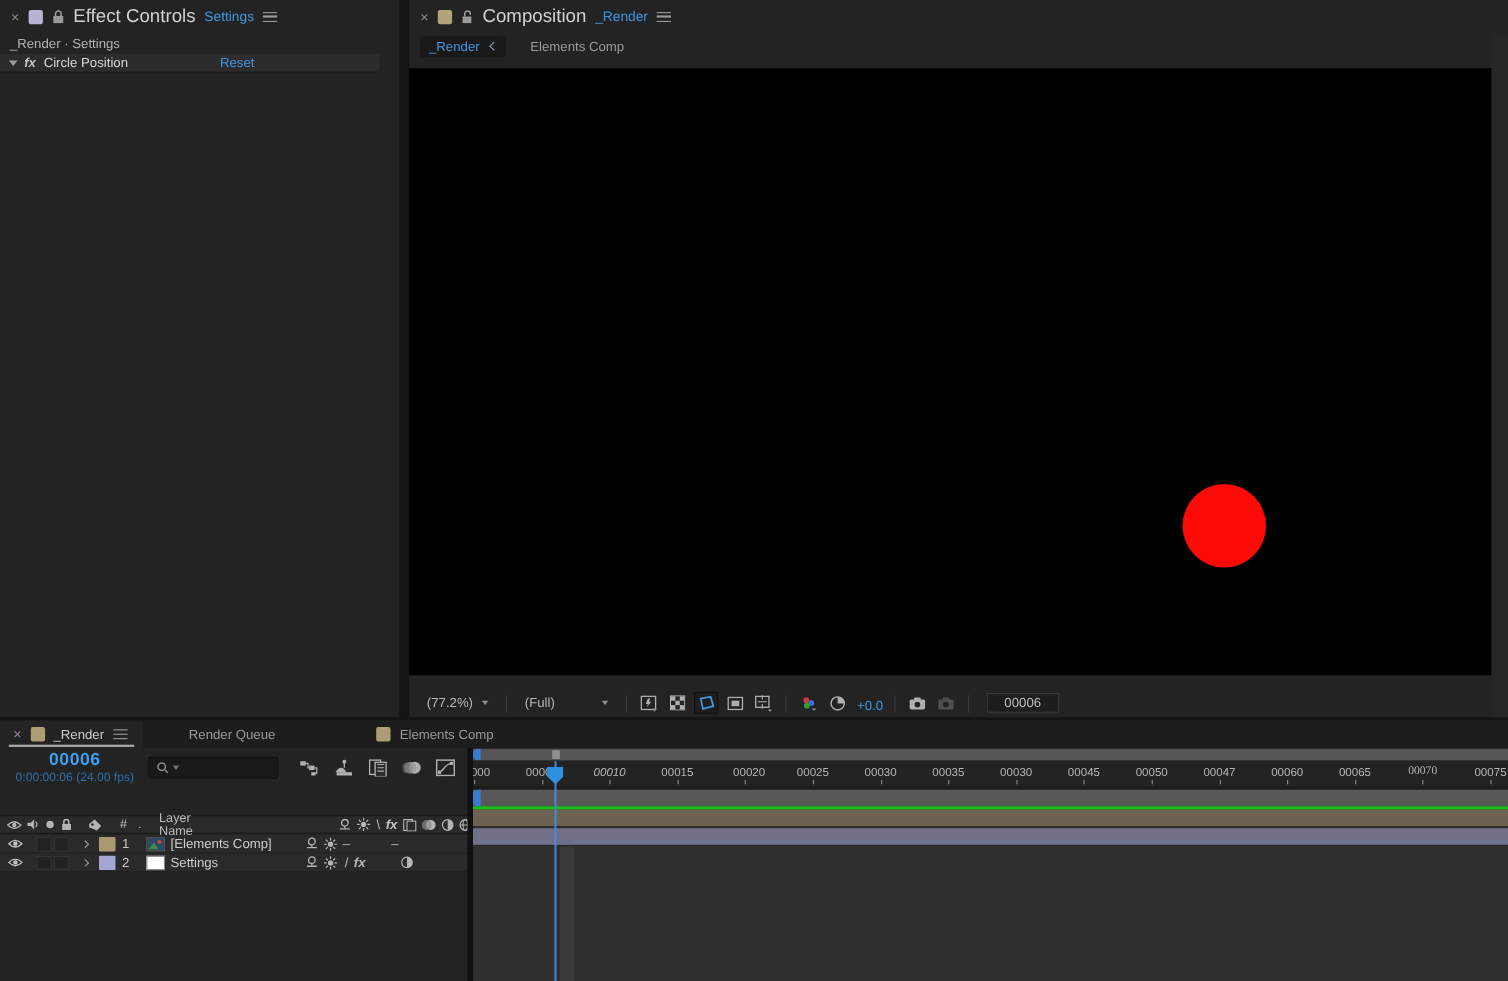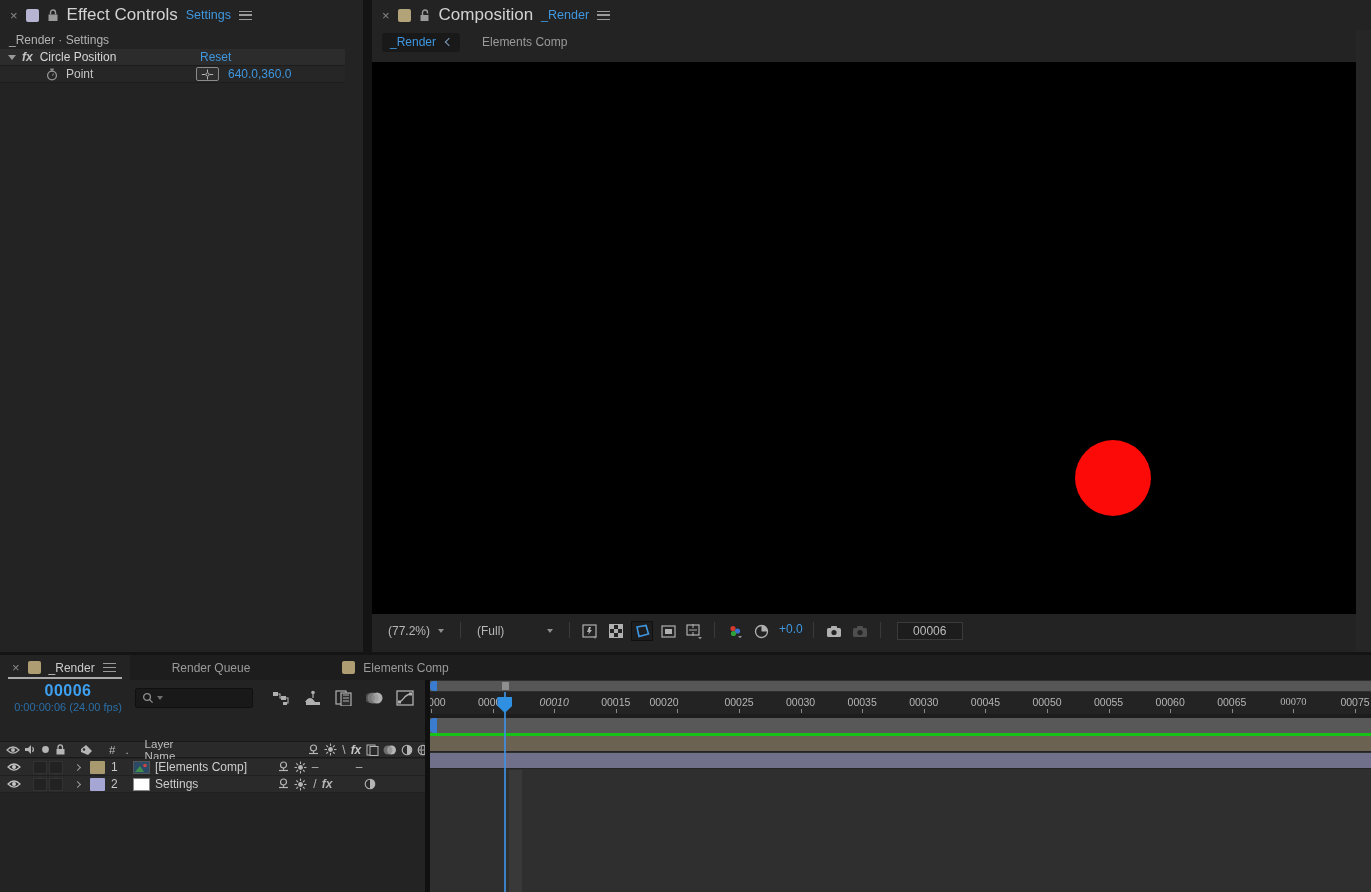--- a/index.html
+++ b/index.html
@@ -39,21 +39,21 @@
   #ec-point-value { position:absolute; left:228px; color:#3f97e0; }
 
   
   #comp-tab-row { position:absolute; left:0; top:30px; right:0; height:24px; display:flex; align-items:center; }
   #viewer-tab-active { margin-left:10px; height:19px; padding:0 8px; background:#191919; border-radius:3px; display:flex; align-items:center; gap:10px; color:#3f97e0; }
   .chev-left { width:6px; height:6px; border-left:1.5px solid #7e9fbf; border-bottom:1.5px solid #7e9fbf; transform:rotate(45deg); }
   #viewer-tab-inactive { margin-left:22px; color:#9a9a9a; }
   #viewer { position:absolute; left:0; top:62px; width:984px; height:552px; background:#000; overflow:hidden; }
   #red-circle { position:absolute; left:703px; top:378px; width:76px; height:76px; border-radius:50%; }
   #comp-right-gutter { position:absolute; right:0; top:30px; width:15px; height:622px; background:#262626; }
-  #comp-toolbar { position:absolute; left:0; top:622px; right:15px; height:26px; display:flex; align-items:flex-start; gap:6px; padding-left:10px; color:#b8b8b8; }
+  #comp-toolbar { position:absolute; left:0; top:622px; right:15px; height:26px; display:flex; align-items:flex-end; gap:6px; padding-left:10px; color:#b8b8b8; }
   .dd { display:flex; align-items:center; gap:8px; padding:2px 6px; }
   .dd-arrow { width:0; height:0; border-left:3.5px solid transparent; border-right:3.5px solid transparent; border-top:4px solid #8e8e8e; }
   .tb-sep { width:1px; height:16px; background:#3a3a3a; margin:0 4px; }
   .tb-icon { width:20px; height:18px; display:flex; align-items:center; justify-content:center; }
   .tb-icon.active { outline:1px solid #101010; background:#1d1d1d; }
   #exposure-value { color:#3f97e0; margin-left:2px; }
   #frame-display { width:66px; height:18px; border:1px solid #3a3a3a; background:#1d1d1d; color:#bcbcbc; display:flex; align-items:center; justify-content:center; margin-left:6px; }
 
   
   #tl-tabstrip { position:absolute; left:0; top:0; width:1371px; height:25px; background:#1d1d1d; display:flex; align-items:center; }
@@ -126,41 +126,20 @@
     </div>
     <div id="ec-breadcrumb" class="abs">_Render · Settings</div>
 
     <div id="ec-effect-row" class="abs">
       <span class="chev-down"></span>
       <span class="fx-glyph">fx</span>
       <span id="ec-effect-name">Circle Position</span>
       <span id="ec-reset">Reset</span>
     </div>
 
-    <div id="ec-point-row" class="abs">
-      <span style="margin-left:46px; margin-right:8px;">
-        <svg width="12" height="13" viewBox="0 0 12 13">
-            <circle cx="6" cy="7.5" r="4.4" fill="none" stroke="#9a9a9a" stroke-width="1.2"></circle>
-            <line x1="4.2" y1="1.2" x2="7.8" y2="1.2" stroke="#9a9a9a" stroke-width="1.2"></line>
-            <line x1="6" y1="1.2" x2="6" y2="3.2" stroke="#9a9a9a" stroke-width="1.2"></line>
-            <line x1="6" y1="7.5" x2="8" y2="5.6" stroke="#9a9a9a" stroke-width="1"></line>
-          </svg>
-      </span>
-      <span id="ec-point-label">Point</span>
-      <span id="pick-whip-btn">
-        <svg width="13" height="11" viewBox="0 0 13 11">
-            <circle cx="6.5" cy="5.5" r="1.6" fill="none" stroke="#b5b5b5" stroke-width="1"></circle>
-            <line x1="6.5" y1="0.5" x2="6.5" y2="3.4" stroke="#b5b5b5" stroke-width="1"></line>
-            <line x1="6.5" y1="7.6" x2="6.5" y2="10.5" stroke="#b5b5b5" stroke-width="1"></line>
-            <line x1="0.8" y1="5.5" x2="4.4" y2="5.5" stroke="#b5b5b5" stroke-width="1"></line>
-            <line x1="8.6" y1="5.5" x2="12.2" y2="5.5" stroke="#b5b5b5" stroke-width="1"></line>
-          </svg>
-      </span>
-      <span id="ec-point-value">640.0,360.0</span>
-    </div>
   </div>
 
   <div id="v-gutter"></div>
 
   <div id="comp-panel" class="panel">
     <div class="panel-header">
       <span class="close-x">×</span>
       <span class="panel-chip" style="background: rgb(179, 163, 121);"></span>
       <span>
         <svg width="12" height="13" viewBox="0 0 12 13">
@@ -536,35 +515,35 @@
       </div>
       <div id="ruler">
           <span class="ruler-label" style="left: 1px;">00000</span>
           <span class="ruler-tick" style="left: 1px;"></span>
           <span class="ruler-label" style="left: 62.6px;">00005</span>
           <span class="ruler-tick" style="left: 62.6px;"></span>
           <span class="ruler-label" style="left: 124.2px; font-style: italic;">00010</span>
           <span class="ruler-tick" style="left: 124.2px;"></span>
           <span class="ruler-label" style="left: 185.8px;">00015</span>
           <span class="ruler-tick" style="left: 185.8px;"></span>
-          <span class="ruler-label" style="left: 234px;">00020</span>
+          <span class="ruler-label" style="left: 251px;">00020</span>
           <span class="ruler-tick" style="left: 247.4px;"></span>
           <span class="ruler-label" style="left: 309px;">00025</span>
           <span class="ruler-tick" style="left: 309px;"></span>
           <span class="ruler-label" style="left: 370.6px;">00030</span>
           <span class="ruler-tick" style="left: 370.6px;"></span>
           <span class="ruler-label" style="left: 432.2px;">00035</span>
           <span class="ruler-tick" style="left: 432.2px;"></span>
           <span class="ruler-label" style="left: 493.8px;">00030</span>
           <span class="ruler-tick" style="left: 493.8px;"></span>
           <span class="ruler-label" style="left: 555.4px;">00045</span>
           <span class="ruler-tick" style="left: 555.4px;"></span>
           <span class="ruler-label" style="left: 617px;">00050</span>
           <span class="ruler-tick" style="left: 617px;"></span>
-          <span class="ruler-label" style="left: 678.6px;">00055</span>
+          <span class="ruler-label" style="left: 678.6px;">00047</span>
           <span class="ruler-tick" style="left: 678.6px;"></span>
           <span class="ruler-label" style="left: 740.2px;">00060</span>
           <span class="ruler-tick" style="left: 740.2px;"></span>
           <span class="ruler-label" style="left: 801.8px;">00065</span>
           <span class="ruler-tick" style="left: 801.8px;"></span>
           <span class="ruler-label" style="left: 863.4px; font-family: Liberation Serif, serif;">00070</span>
           <span class="ruler-tick" style="left: 863.4px;"></span>
           <span class="ruler-label" style="left: 925px;">00075</span>
           <span class="ruler-tick" style="left: 925px;"></span>
         </div>

